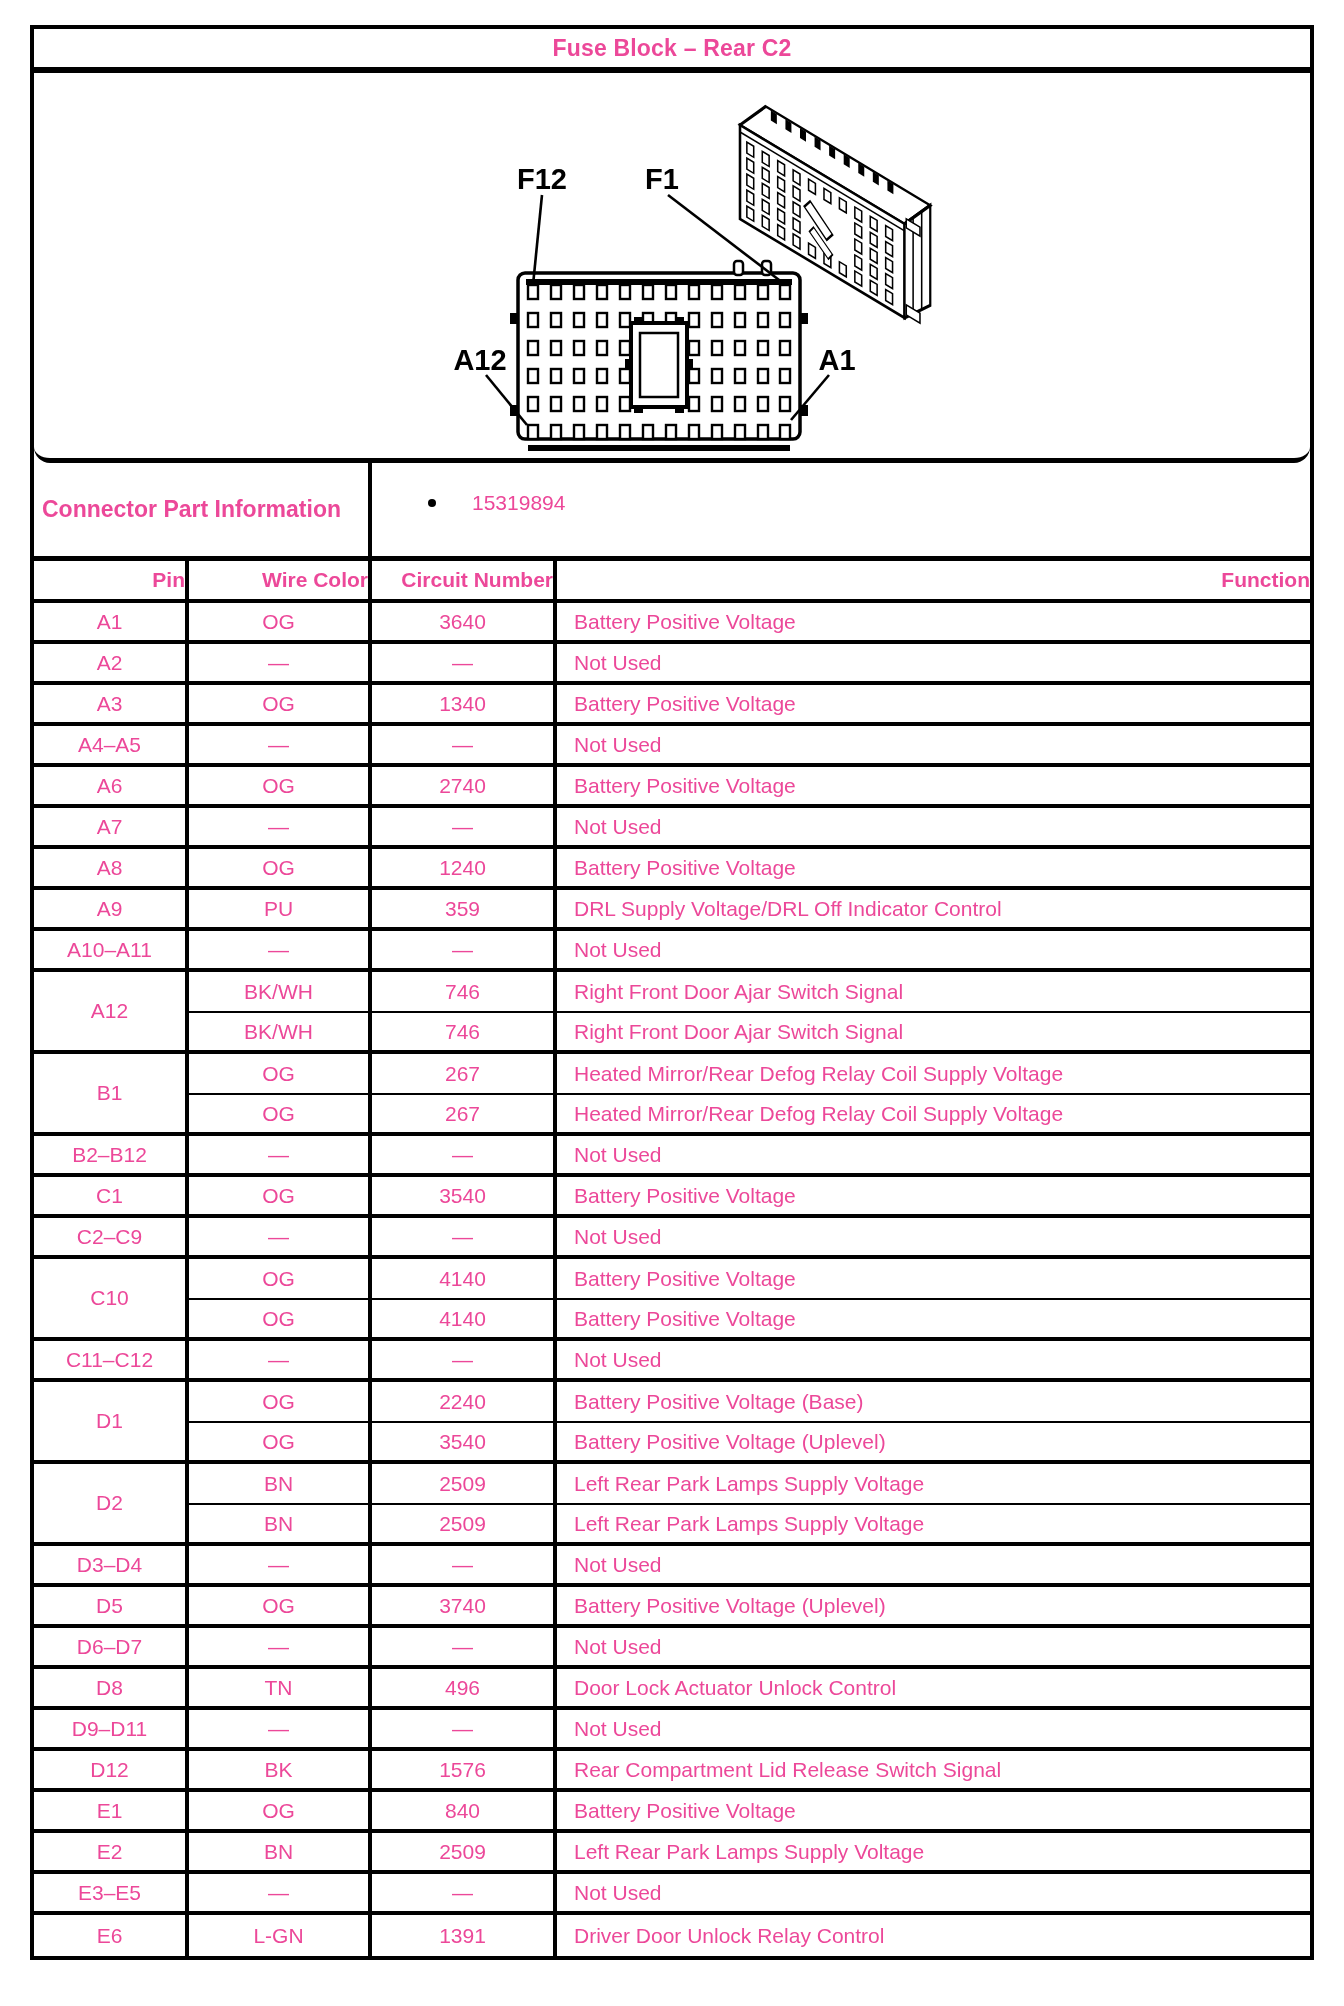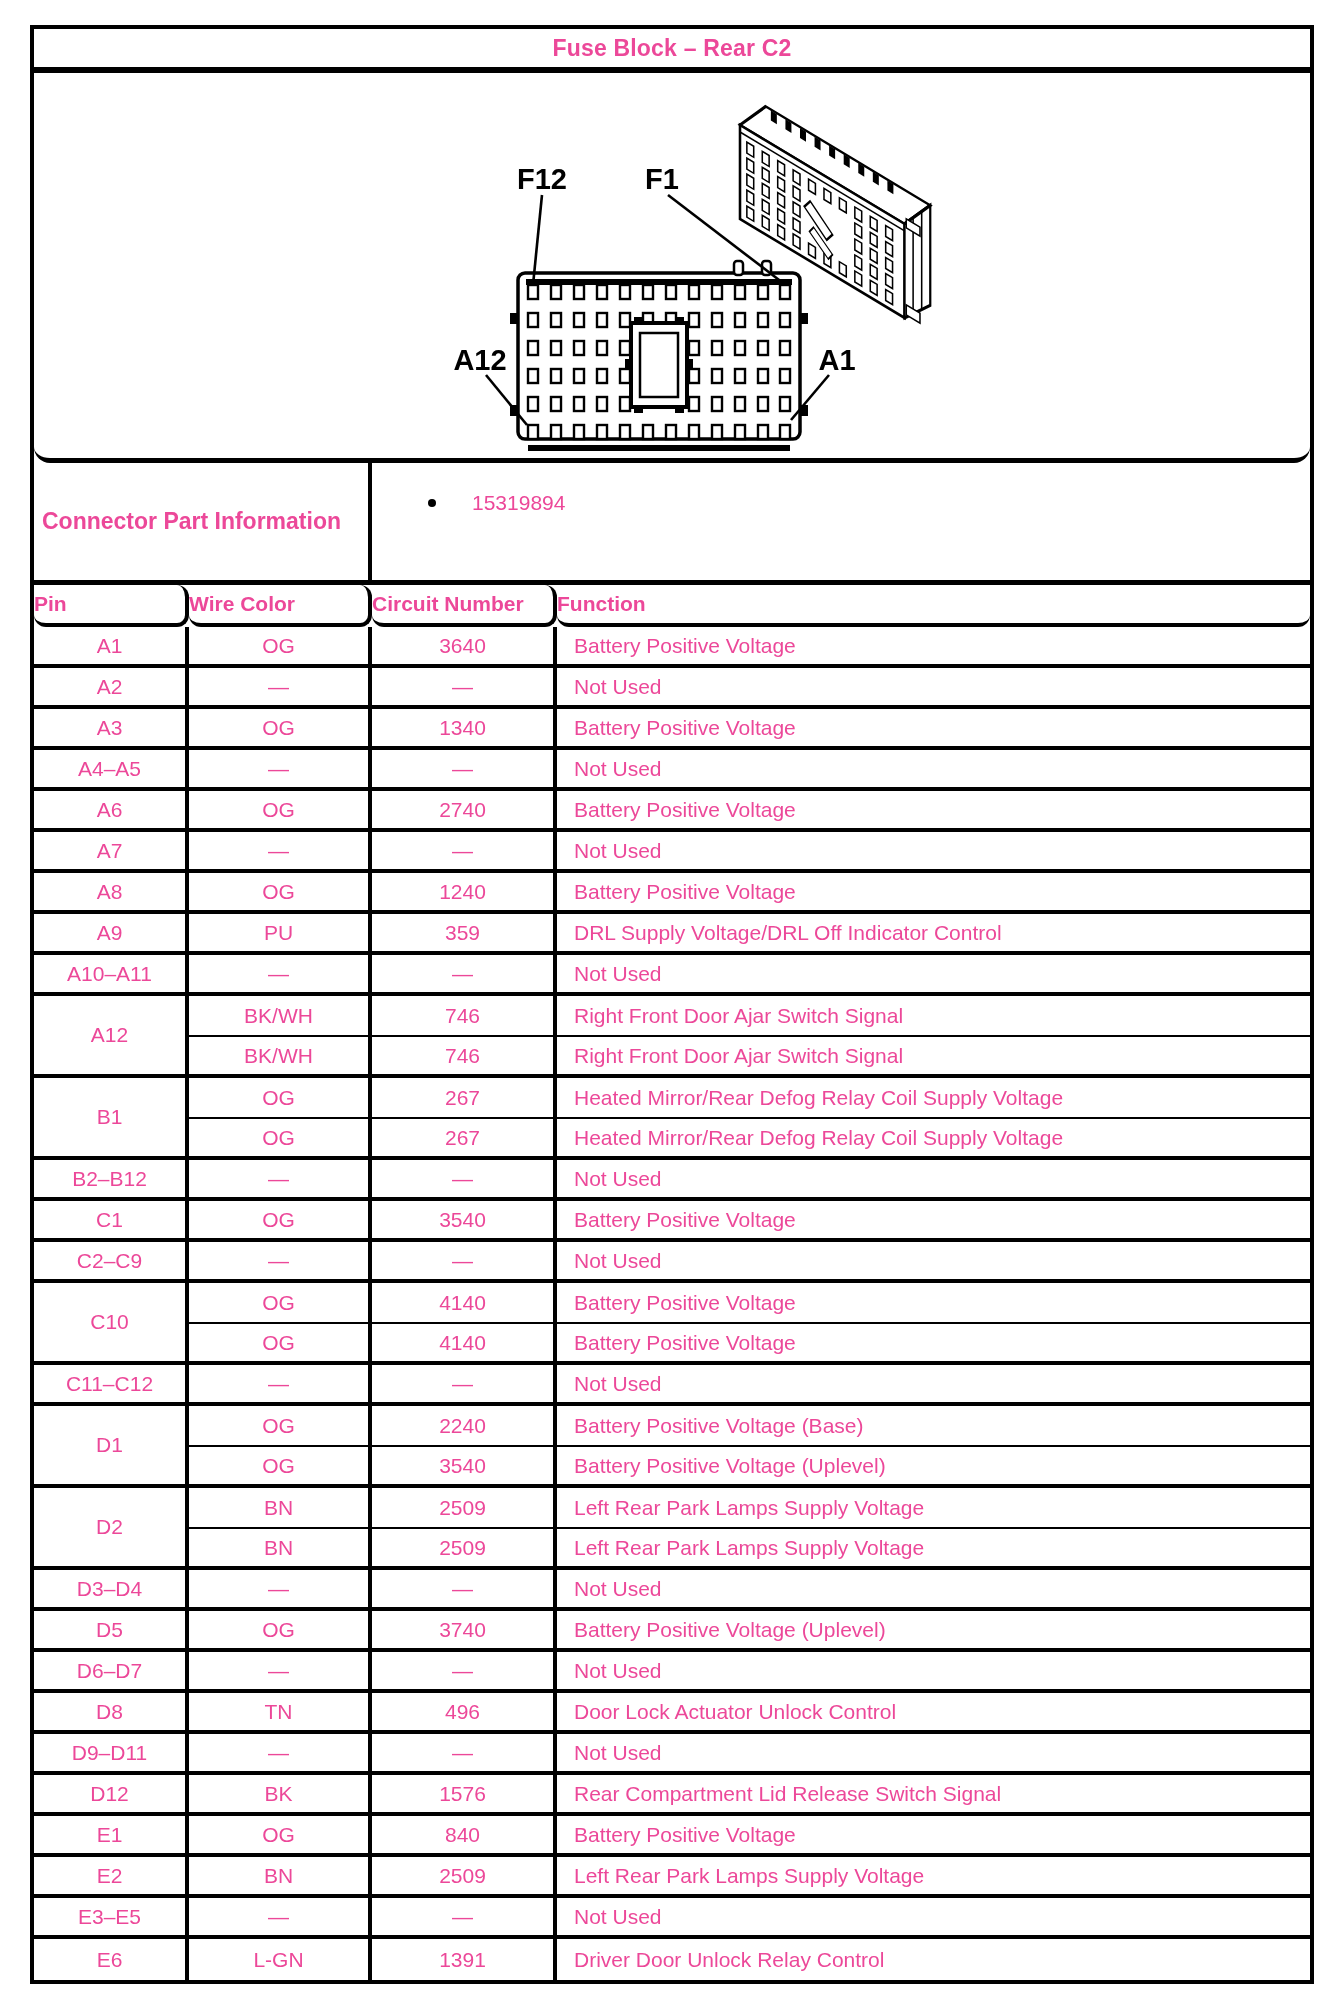--- a/index.html
+++ b/index.html
@@ -23,21 +23,21 @@
     display:flex;align-items:center;justify-content:center;
   }
   .title-row span{font-size:23px;font-weight:bold;letter-spacing:0.2px;}
   .diagram-row{
     height:390px;box-sizing:border-box;
     border-bottom:5px solid #000;
     overflow:hidden;
     border-radius:16px;
   }
   .partinfo-row{
-    height:122px;box-sizing:border-box;
+    height:98px;box-sizing:border-box;
     border-bottom:5px solid #000;
     display:flex;
   }
   .partinfo-label{
     width:338px;box-sizing:border-box;
     border-right:4px solid #000;
     display:flex;align-items:center;
     padding-left:8px;
     font-size:23px;font-weight:bold;
   }
@@ -69,22 +69,21 @@
     height:41px;
     font-size:21px;
     padding:0;
     overflow:hidden;
     white-space:nowrap;
     background:#fff;
   }
   table.pinout th{
     font-weight:bold;
     height:42px;
-    text-align:left;
-    border-radius:12px;
+    text-align:right;
   }
   table.pinout td.col-pin,
   table.pinout td.col-wire,
   table.pinout td.col-circuit{text-align:center;}
   table.pinout td.col-function{text-align:left;padding-left:17px;}
   table.pinout th:last-child,
   table.pinout td:last-child{border-right:none;}
   table.pinout td.thin{border-bottom-width:2px;}
   table.pinout tr:last-child td{border-bottom:none;}
   svg text{font-family:"Liberation Sans", sans-serif;}

